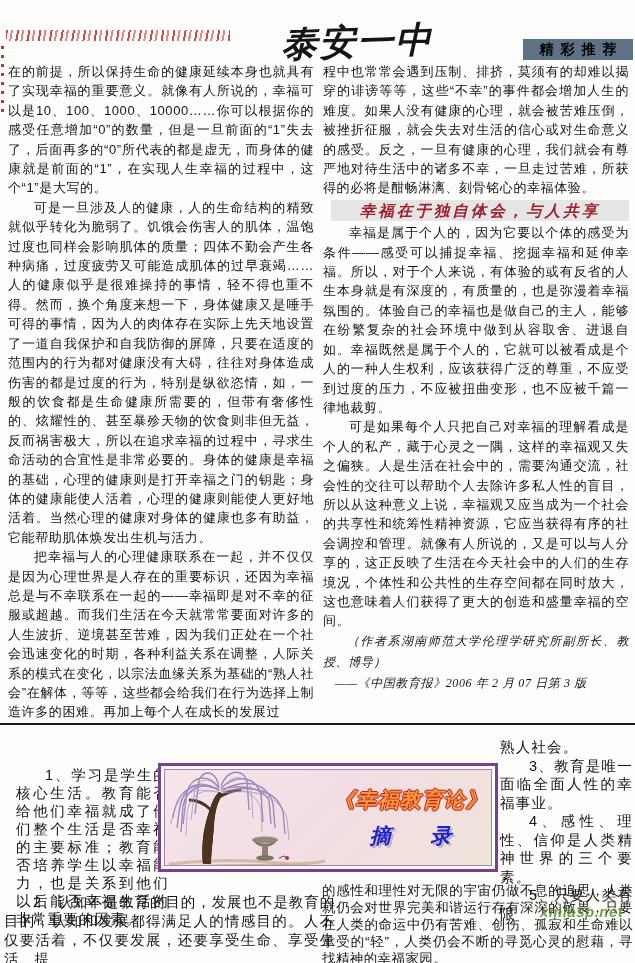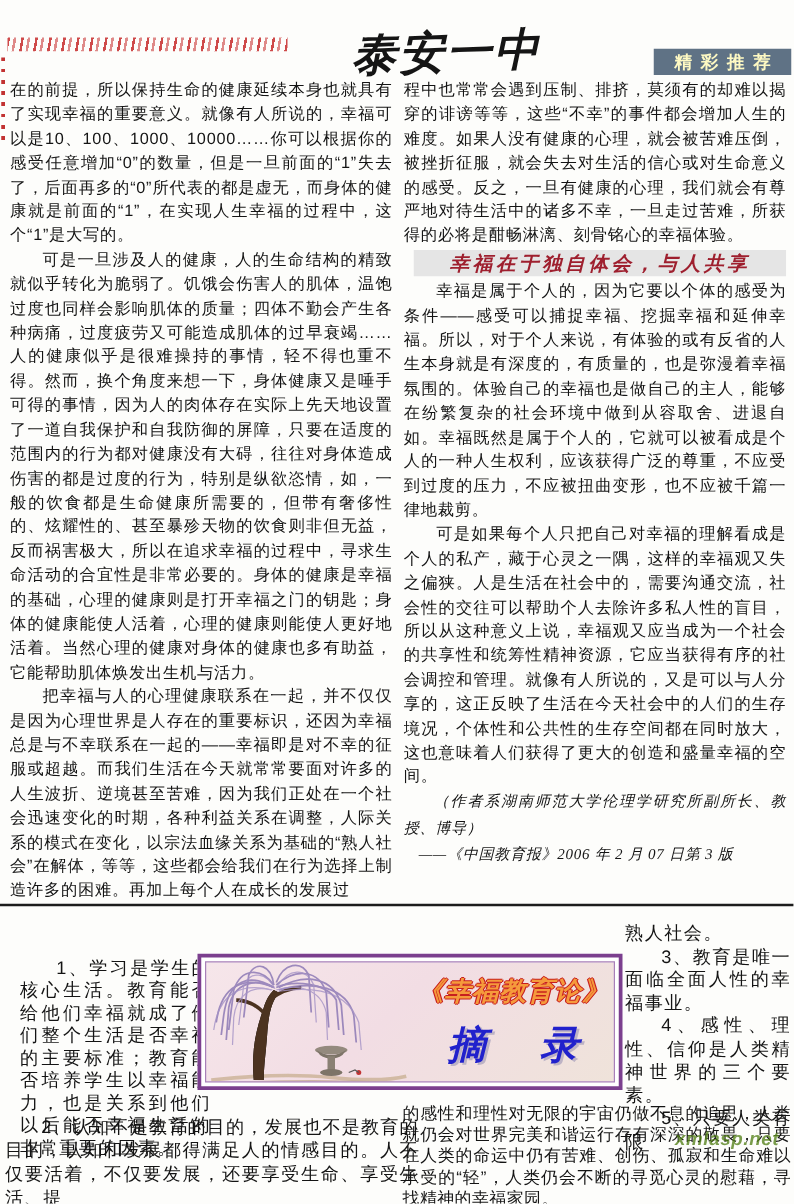--- a/index.html
+++ b/index.html
@@ -12,21 +12,21 @@
     background:repeating-linear-gradient(100deg, rgba(198,42,42,.85) 0 2px, transparent 2px 5px,
       rgba(198,42,42,.55) 5px 7px, transparent 7px 11px);
     filter:blur(.4px); }
   .edge-dots { position:absolute; left:1px; top:46px; width:4px; height:66px;
     background:repeating-linear-gradient(180deg, #c23232 0 3px, transparent 3px 9px); width:3px; }
   .school-title { position:absolute; left:262px; top:18px; width:190px; text-align:center;
     font-family:"DejaVu Serif","Liberation Serif",serif; font-style:italic; font-weight:900;
     font-size:36px; letter-spacing:2px; color:#151515; transform:rotate(-2deg); }
   .badge { position:absolute; left:523px; top:39px; width:110px; height:21px;
     display:flex; align-items:center; justify-content:center;
-    color:#fef9c3; font-weight:bold; font-size:14px; letter-spacing:7px; padding-left:7px; cursor:pointer; }
+    color:#000000; font-weight:bold; font-size:14px; letter-spacing:7px; padding-left:7px; cursor:pointer; }
 
   
   .col { position:absolute; top:62px; width:306px; overflow:hidden;
     font-size:13px; line-height:19.4px; letter-spacing:.6px; text-align:justify; }
   .col-left  { left:8px;  height:660px; }
   .col-right { left:323px; height:659px; }
   .col p.ind { text-indent:2em; }
   .sec-heading { display:block; margin:2px 0 2px 8px; padding:1px 6px; text-align:center;
     font-family:"DejaVu Serif","Liberation Serif",serif; font-weight:bold; font-style:italic;
     font-size:15.5px; letter-spacing:3px; }
@@ -49,21 +49,21 @@
   .frame { position:absolute; left:158px; top:763px; width:340px; height:109px;
     border:3px solid; background:#fff; padding:3px; }
   .frame-inner { width:100%; height:100%; border:1px solid #a87fb8; display:flex; align-items:center;
     background:linear-gradient(135deg,#f6e6ea 0%, #f2dde4 45%, #efe3da 100%); overflow:hidden; }
   .tree-wrap { width:165px; height:104px; flex:none; }
   .frame-text { flex:1; display:flex; flex-direction:column; align-items:center; justify-content:center; gap:8px; }
   .frame-title { font-family:"DejaVu Serif","Liberation Serif",serif; font-weight:900; font-style:italic;
     font-size:21px; letter-spacing:1px; color:#f59a3c;
     text-shadow:-1px 0 #c71f1f, 1px 0 #c71f1f, 0 -1px #c71f1f, 0 1px #c71f1f; white-space:nowrap; }
   .frame-subtitle { font-family:"DejaVu Serif","Liberation Serif",serif; font-weight:900; font-style:italic;
-    font-size:31px; letter-spacing:16px; padding-left:16px; color:#2121cc; text-shadow:2px 2px 0 #bdb3c5; }
+    font-size:21px; letter-spacing:16px; padding-left:16px; color:#2121cc; text-shadow:2px 2px 0 #bdb3c5; }
 
   .watermark { position:absolute; left:540px; top:903px; font-size:15px; font-weight:bold;
     font-style:italic; color:#4d7c0f; opacity:.75; letter-spacing:.5px; }
 </style>
 </head>
 <body>
 
 <div id="page">
 
   <div class="scribble"></div>

